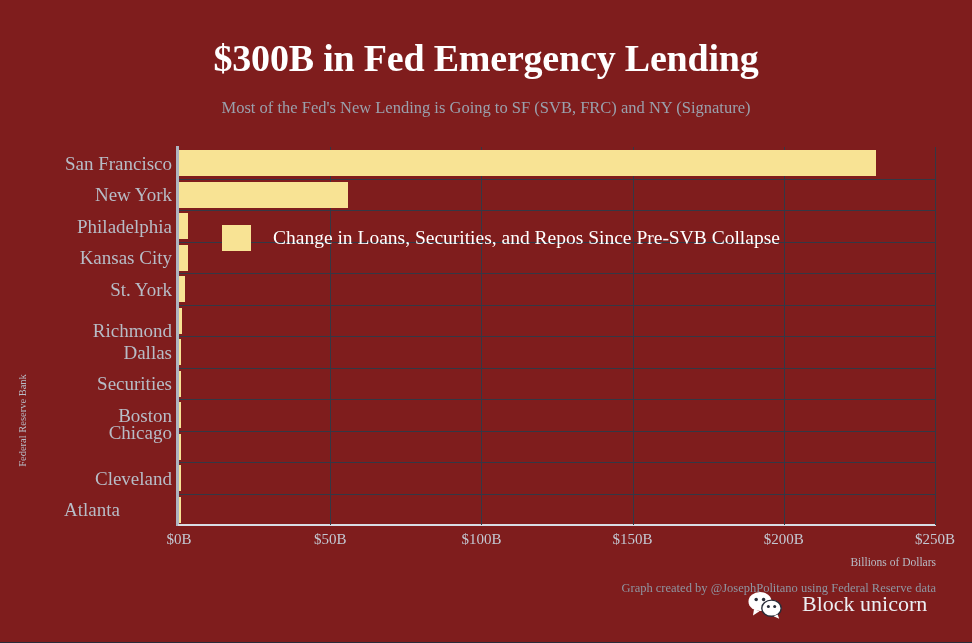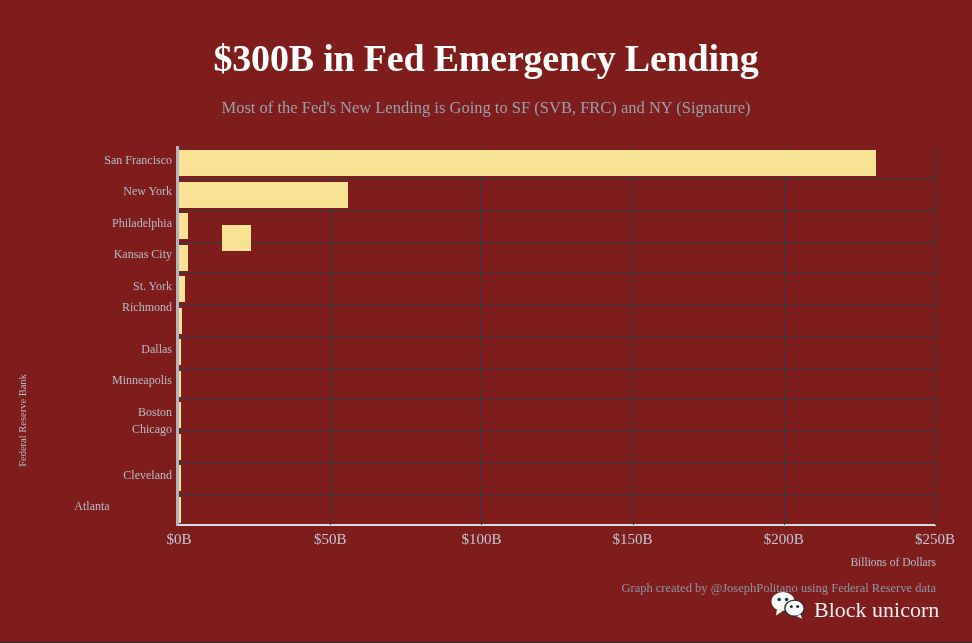--- a/index.html
+++ b/index.html
@@ -92,21 +92,21 @@
     height: 26px;
     background: #f8e394;
   }
 
   
   .ytick {
     position: absolute;
     right: 0;
     width: 160px;
     text-align: right;
-    font-size: 12px;
+    font-size: 19px;
     color: #b7bcc6;
     white-space: nowrap;
   }
   #ylabels {
     position: absolute;
     left: 10px;
     top: 147px;
     width: 162px;
     height: 378px;
   }
@@ -165,25 +165,25 @@
   #credit {
     position: absolute;
     right: 36px;
     top: 581px;
     font-size: 12.5px;
     color: #8f95a1;
     white-space: nowrap;
   }
   #watermark {
     position: absolute;
-    left: 771px;
+    left: 748px;
     top: 591px;
     display: flex;
-    align-items: flex-end;
-    gap: 9px;
+    align-items: flex-start;
+    gap: 20px;
   }
   #watermark-text {
     font-size: 22px;
     color: #eceef2;
     white-space: nowrap;
   }
 </style>
 </head>
 <body>
 
@@ -254,41 +254,42 @@
       </div>
   </div>
 
   <div id="ylabels">
     <div id="yaxis-title">Federal Reserve Bank</div>
   <div class="ytick" style="top: 5.75px;">San Francisco</div>
       <div class="ytick" style="top: 37.25px;">New York</div>
       <div class="ytick" style="top: 68.75px;">Philadelphia</div>
       <div class="ytick" style="top: 100.25px;">Kansas City</div>
       <div class="ytick" style="top: 131.75px;">St. York</div>
-      <div class="ytick" style="top: 153px;">Richmond</div>
+      <div class="ytick" style="top: 173px;">Richmond</div>
       <div class="ytick" style="top: 194.75px;">Dallas</div>
-      <div class="ytick" style="top: 226.25px;">Minneapolis</div>
+      <div class="ytick" style="top: 226.25px;">Securities</div>
       <div class="ytick" style="top: 257.75px;">Boston</div>
       <div class="ytick" style="top: 275px;">Chicago</div>
       <div class="ytick" style="top: 320.75px;">Cleveland</div>
       <div class="ytick" style="top: 352.25px; text-align: center;">Atlanta</div>
     </div>
 
   <div id="xticks-holder">
       <div class="xtick" style="left: 179px;">$0B</div>
       <div class="xtick" style="left: 330.2px;">$50B</div>
       <div class="xtick" style="left: 481.4px;">$100B</div>
       <div class="xtick" style="left: 632.6px;">$150B</div>
       <div class="xtick" style="left: 783.8px;">$200B</div>
       <div class="xtick" style="left: 935px;">$250B</div>
     </div>
   <div id="xaxis-title">Billions of Dollars</div>
 
   <div id="legend">
     <div id="legend-swatch"></div>
+    <div id="legend-text">Change in Loans, Securities, and Repos Since Pre-SVB Collapse</div>
   </div>
 
   <div id="credit">Graph created by @JosephPolitano using Federal Reserve data</div>
 
   <div id="watermark">
     <span>
       <svg width="34" height="28" viewBox="0 0 34 28" aria-hidden="true">
         <ellipse cx="12" cy="10.5" rx="11.5" ry="9.6" fill="#ffffff"></ellipse>
         <path d="M6 18 L5 24.5 L11.5 20.2 Z" fill="#ffffff"></path>
         <circle cx="8.2" cy="8.4" r="1.75" fill="#282c38"></circle>

